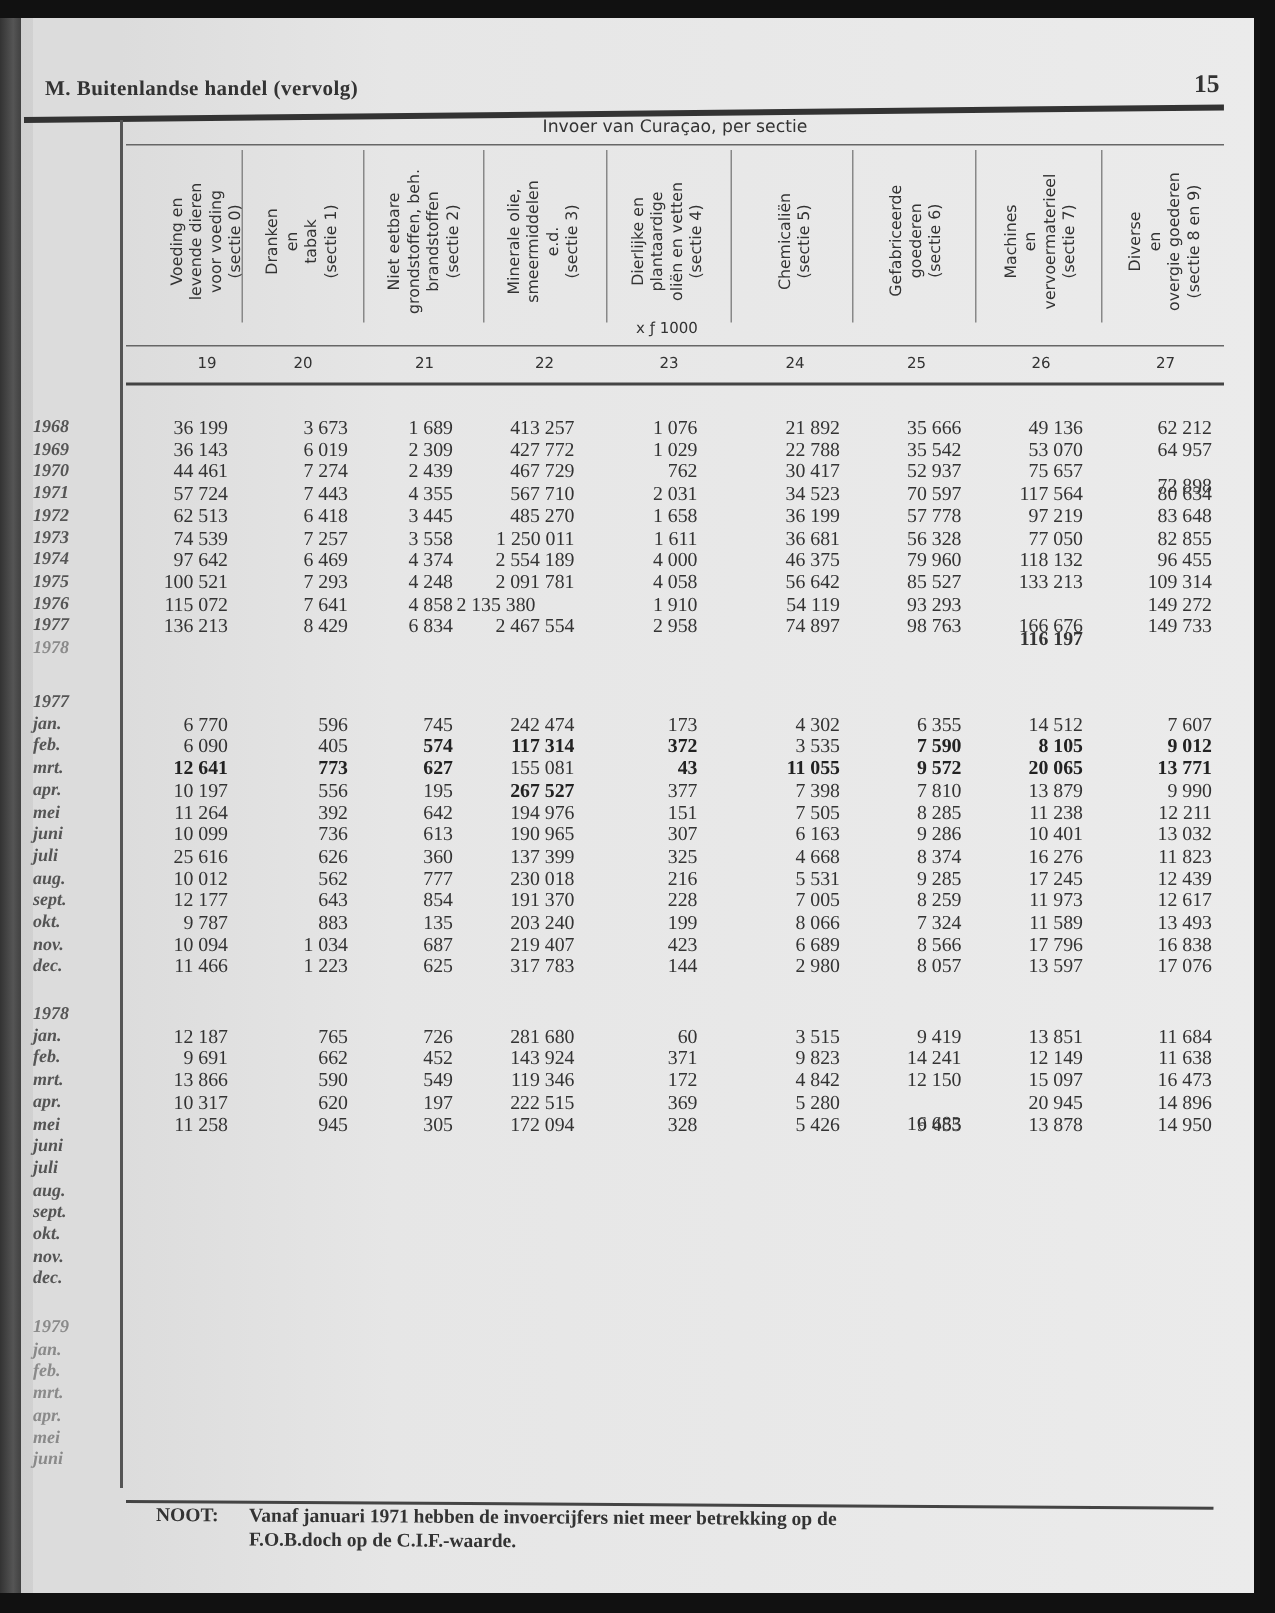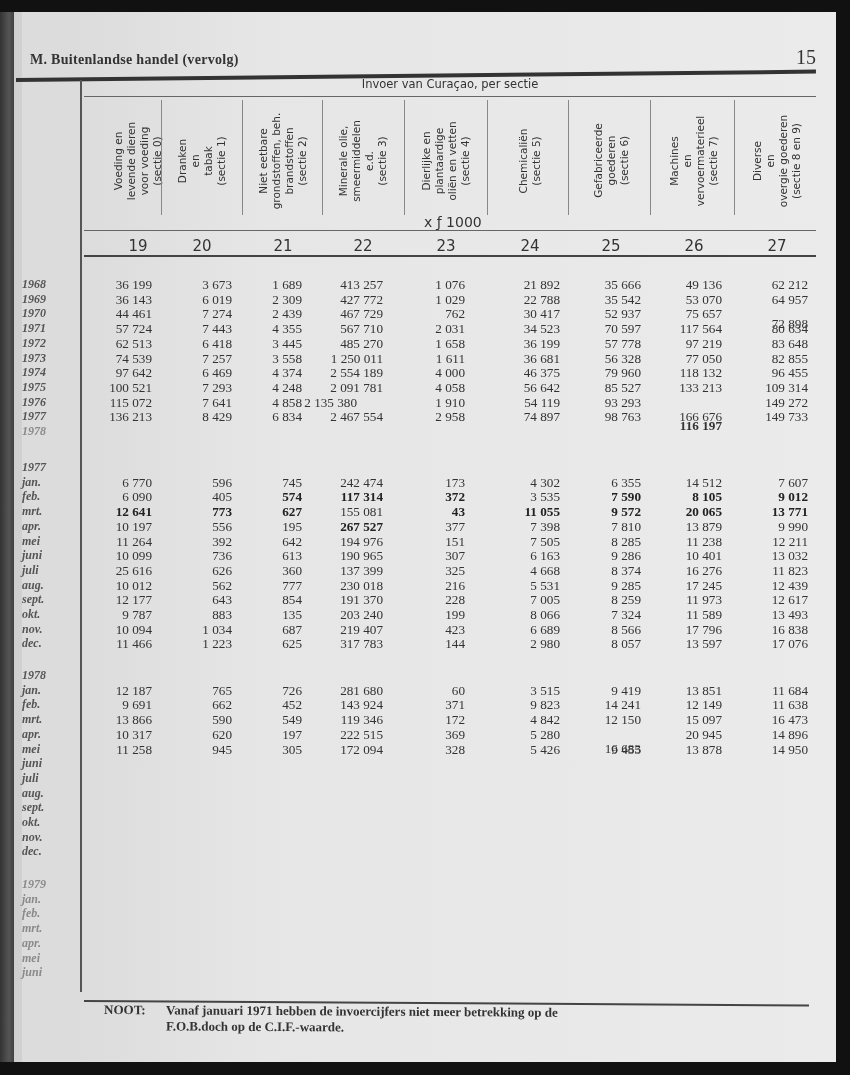--- a/index.html
+++ b/index.html
@@ -19,21 +19,21 @@
   }
   .left-strip {
     position:absolute; left:22px; top:12px; width:58px; height:1050px;
     background:#dcdcdc;
   }
   .header-title {
     position:absolute; left:30px; top:52px; font-size:14px; font-weight:bold;
     font-family:"Liberation Serif", serif; letter-spacing:0.3px; color:#333;
   }
   .page-number {
-    position:absolute; left:796px; top:46px; font-size:20px; font-weight:normal; color:#333;
+    position:absolute; left:796px; top:46px; font-size:17px; font-weight:bold; color:#333;
   }
   .top-rule {
     position:absolute; left:16px; top:78px; width:800px; height:4px; background:#333;
     transform:rotate(-0.6deg); transform-origin:left;
   }
   .vline-left { position:absolute; left:80px; top:80px; width:2px; height:912px; background:#555; }
   .group-title {
     position:absolute; left:84px; top:77px; width:732px; text-align:center;
     font-family:"DejaVu Sans", sans-serif; font-size:11.5px; color:#333;
   }
@@ -42,25 +42,25 @@
     position:absolute; top:98px; height:125px;
     display:flex; align-items:center; justify-content:center;
   }
   .col-head .rot {
     transform:rotate(-90deg); white-space:pre; text-align:center;
     font-family:"DejaVu Sans", sans-serif; font-size:10.5px; line-height:13px; color:#333;
   }
   .head-sep { position:absolute; top:100px; width:1px; height:115px; background:#888; }
   .unit-label {
     position:absolute; left:424px; top:214px; font-family:"DejaVu Sans", sans-serif;
-    font-size:14px; color:#333;
+    font-size:10px; color:#333;
   }
   .num-rule-top { position:absolute; left:84px; top:230px; width:732px; height:1px; background:#666; }
   .num-cell {
-    position:absolute; top:0; font-family:"DejaVu Sans", sans-serif; font-size:15px; color:#333;
+    position:absolute; top:0; font-family:"DejaVu Sans", sans-serif; font-size:10px; color:#333;
     text-align:center;
   }
   .num-rule-bottom { position:absolute; left:84px; top:255px; width:732px; height:2px; background:#444; }
   .year-label {
     position:absolute; left:22px; font-style:italic; font-weight:bold; font-size:12px; color:#555;
   }
   .data-cell {
     position:absolute; font-size:13.2px; text-align:right; color:#333; white-space:nowrap;
   }
   .bold { font-weight:bold; color:#222; }

